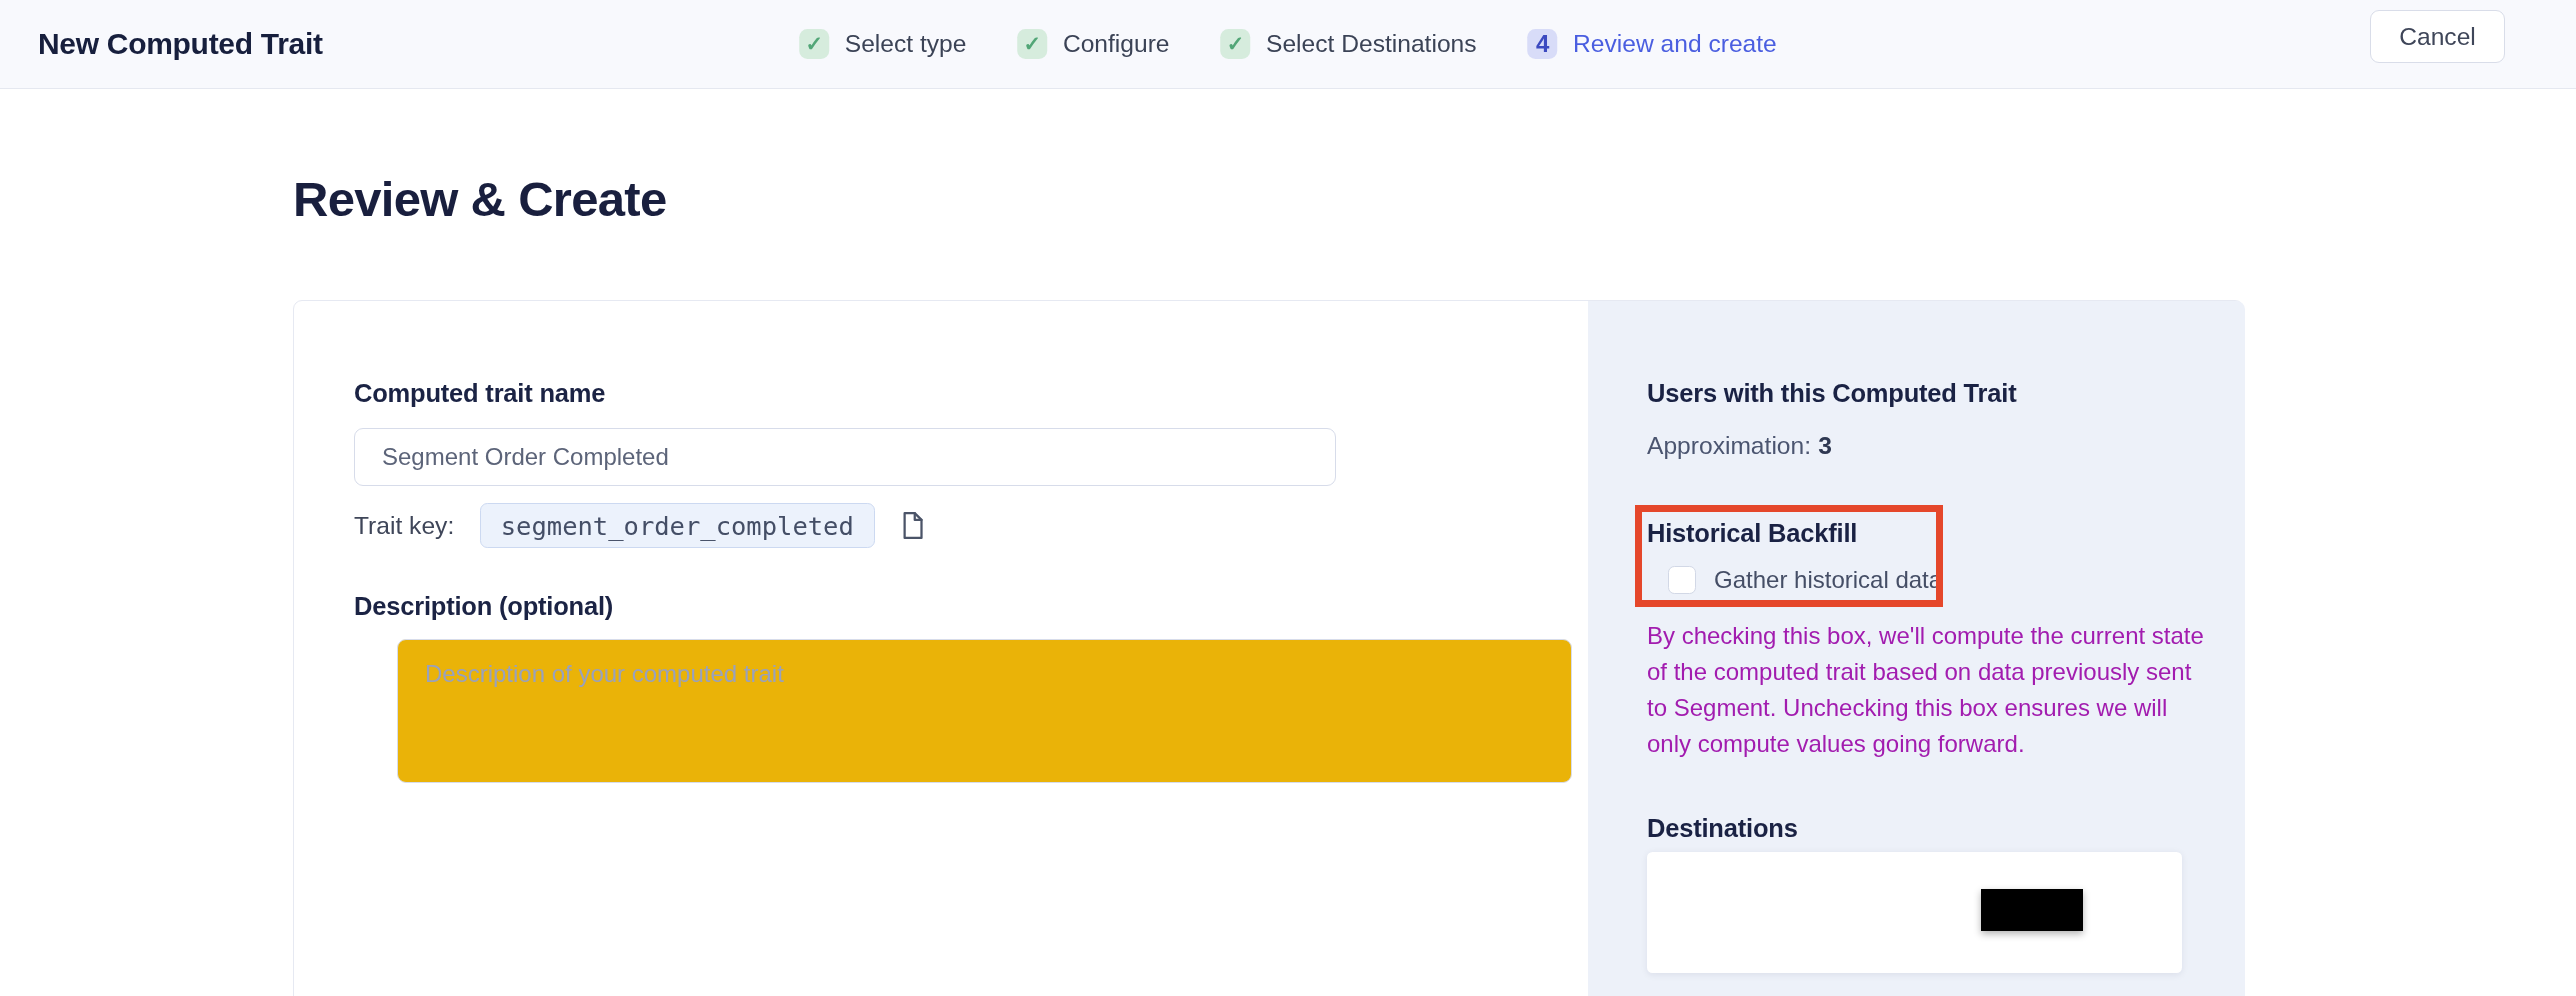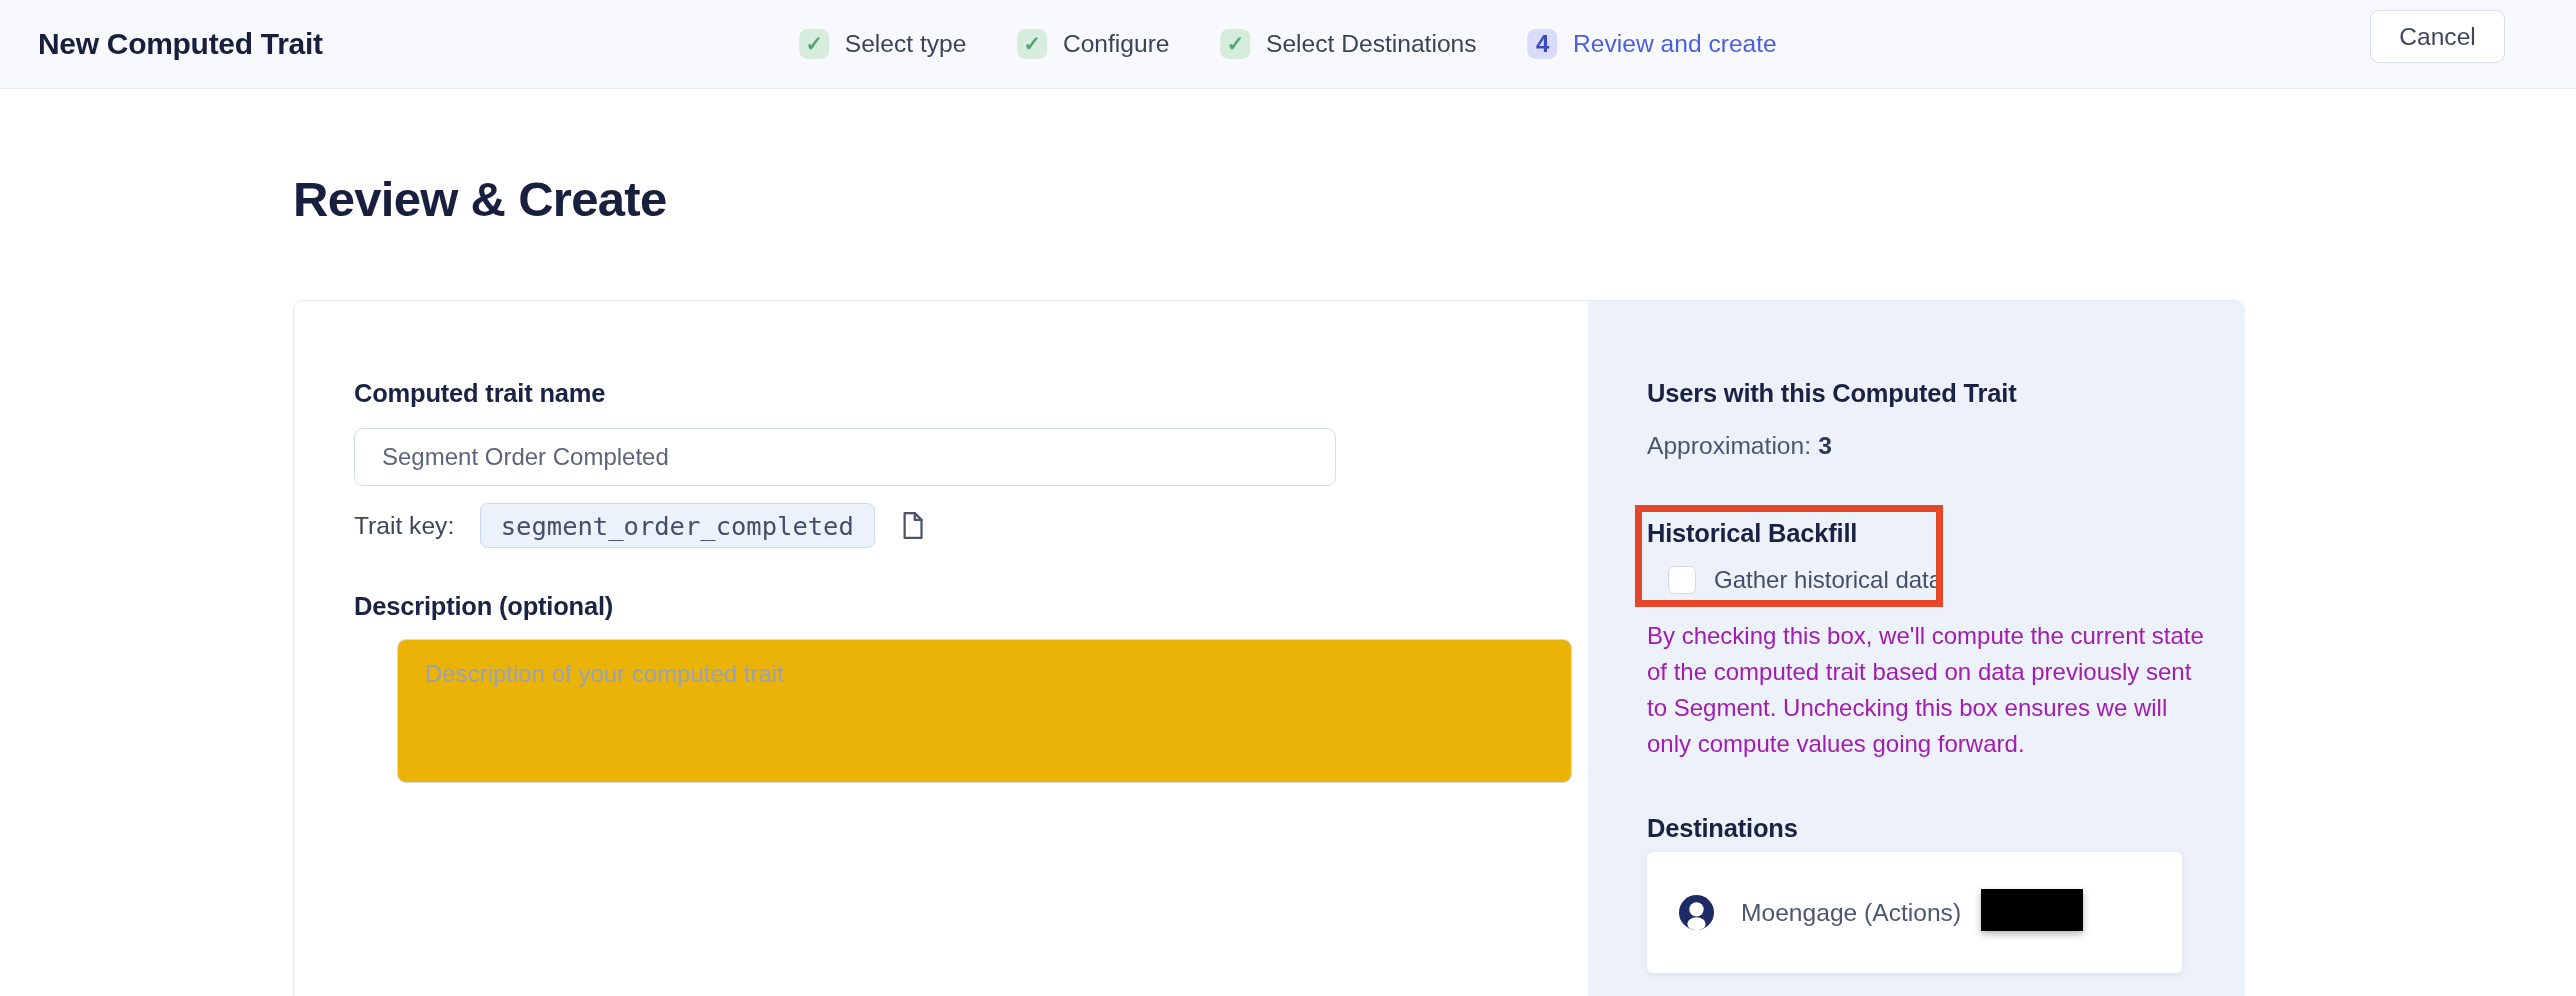--- a/index.html
+++ b/index.html
@@ -176,33 +176,18 @@
     <div class="backfill-check-row">
       <div class="checkbox"></div>
       <div class="checkbox-label">Gather historical data</div>
     </div>
     <div class="highlight-box"></div>
 
     <div class="backfill-desc">By checking this box, we'll compute the current state of the computed trait based on data previously sent to Segment. Unchecking this box ensures we will only compute values going forward.</div>
 
     <div class="panel-heading dest-heading">Destinations</div>
     <div class="dest-card">
-      <div class="dest-row">
-        <svg class="dest-logo" viewBox="0 0 40 40">
-          <defs>
-              <clipPath id="mcirc">
-                <circle cx="20" cy="20" r="20"></circle>
-              </clipPath>
-            </defs>
-          <circle cx="20" cy="20" r="20" fill="#1e2a64"></circle>
-          <g clip-path="url(#mcirc)">
-            <circle cx="20" cy="16.5" r="8.2" fill="#ffffff"></circle>
-            <ellipse cx="20" cy="33" rx="10.5" ry="7.5" fill="#ffffff"></ellipse>
-          </g>
-        </svg>
-        <span class="dest-name">Moengage (Actions)</span>
-      </div>
       <div class="redaction"></div>
     </div>
   </div>
 
 </div>
 
 
 </body></html>

